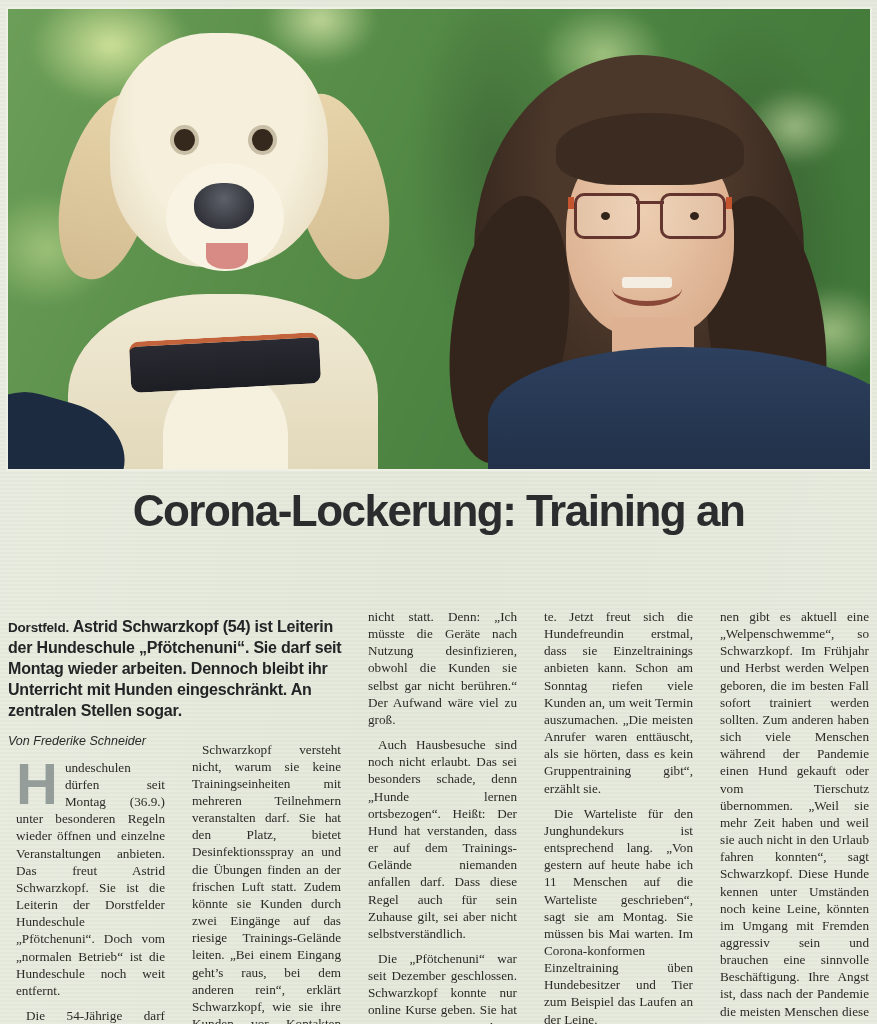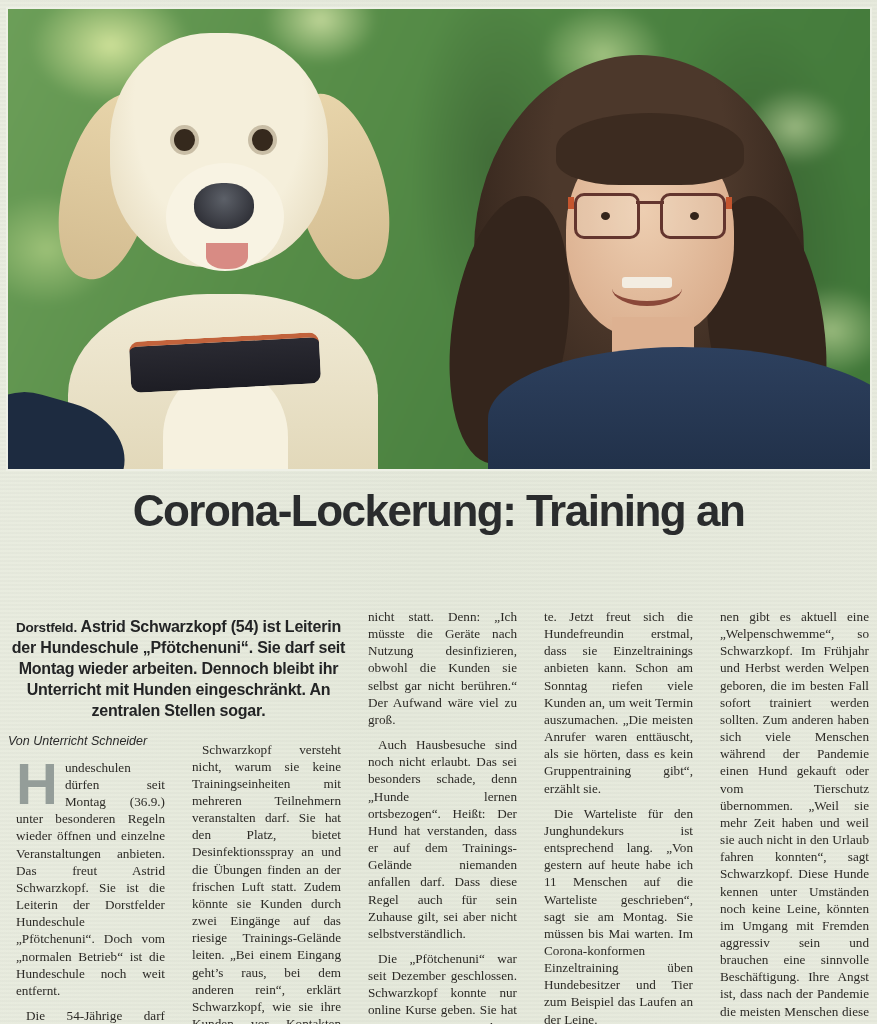--- a/index.html
+++ b/index.html
@@ -118,21 +118,21 @@
     display:flex; gap:11px;
     font-size:13.2px; line-height:1.3;
     text-align:justify;
     hyphens:auto; -webkit-hyphens:auto;
     overflow:hidden;
   }
   .left-pair { flex:0 0 341px; width:341px; }
   .lead {
     font-family:"Liberation Sans", sans-serif;
     font-weight:700; font-size:16px; line-height:1.32;
-    text-align:center; letter-spacing:-.2px;
+    text-align:left; letter-spacing:-.2px;
     color:#232425; margin-bottom:11px;
   }
   .lead .loc { font-size:13.5px; }
   .pair-cols { display:flex; gap:11px; }
   .pcol, .col { flex:0 0 165px; width:165px; }
   .byline {
     font-family:"Liberation Sans", sans-serif;
     font-style:italic; font-size:12.5px; text-align:left;
     margin:0 0 10px; color:#2a2a2a;
   }
@@ -203,21 +203,21 @@
   </h1>
 
   <div class="article-body">
 
     <div class="left-pair">
       <p class="lead">
         <span class="loc">Dorstfeld.</span><span> Astrid Schwarzkopf (54) ist Leiterin der Hundeschule „Pfötchenuni“. Sie darf seit Montag wieder arbeiten. Dennoch bleibt ihr Unterricht mit Hunden eingeschränkt. An zentralen Stellen sogar.</span>
       </p>
       <div class="pair-cols">
         <div class="pcol">
-          <p class="byline">Von Unterricht Schneider</p>
+          <p class="byline">Von Frederike Schneider</p>
           <p class="body-p"><span class="dropcap">H</span><span>undeschulen dürfen seit Montag (36.9.) unter besonderen Regeln wieder öffnen und einzelne Veranstaltungen anbieten. Das freut Astrid Schwarzkopf. Sie ist die Leiterin der Dorstfelder Hundeschule „Pfötchenuni“. Doch vom „normalen Betrieb“ ist die Hundeschule noch weit entfernt.</span></p>
           <p class="body-p indent">Die 54-Jährige darf nämlich nur Einzeltrainings anbieten. „Das Gruppentraining ist noch nicht erlaubt“, sagt die Hundefreundin. Die Einzeltrainings finden mit Abstand und Maske auf dem mehr als 2000 Quadratmeter großen Gelände der Hundeschule statt.</p>
         </div>
         <div class="pcol">
           <p class="body-p indent">Schwarzkopf versteht nicht, warum sie keine Trainingseinheiten mit mehreren Teilnehmern veranstalten darf. Sie hat den Platz, bietet Desinfektionsspray an und die Übungen finden an der frischen Luft statt. Zudem könnte sie Kunden durch zwei Eingänge auf das riesige Trainings-Gelände leiten. „Bei einem Eingang geht’s raus, bei dem anderen rein“, erklärt Schwarzkopf, wie sie ihre Kunden vor Kontakten schützen könnte.</p>
 
         </div>
       </div>
     </div>
 

